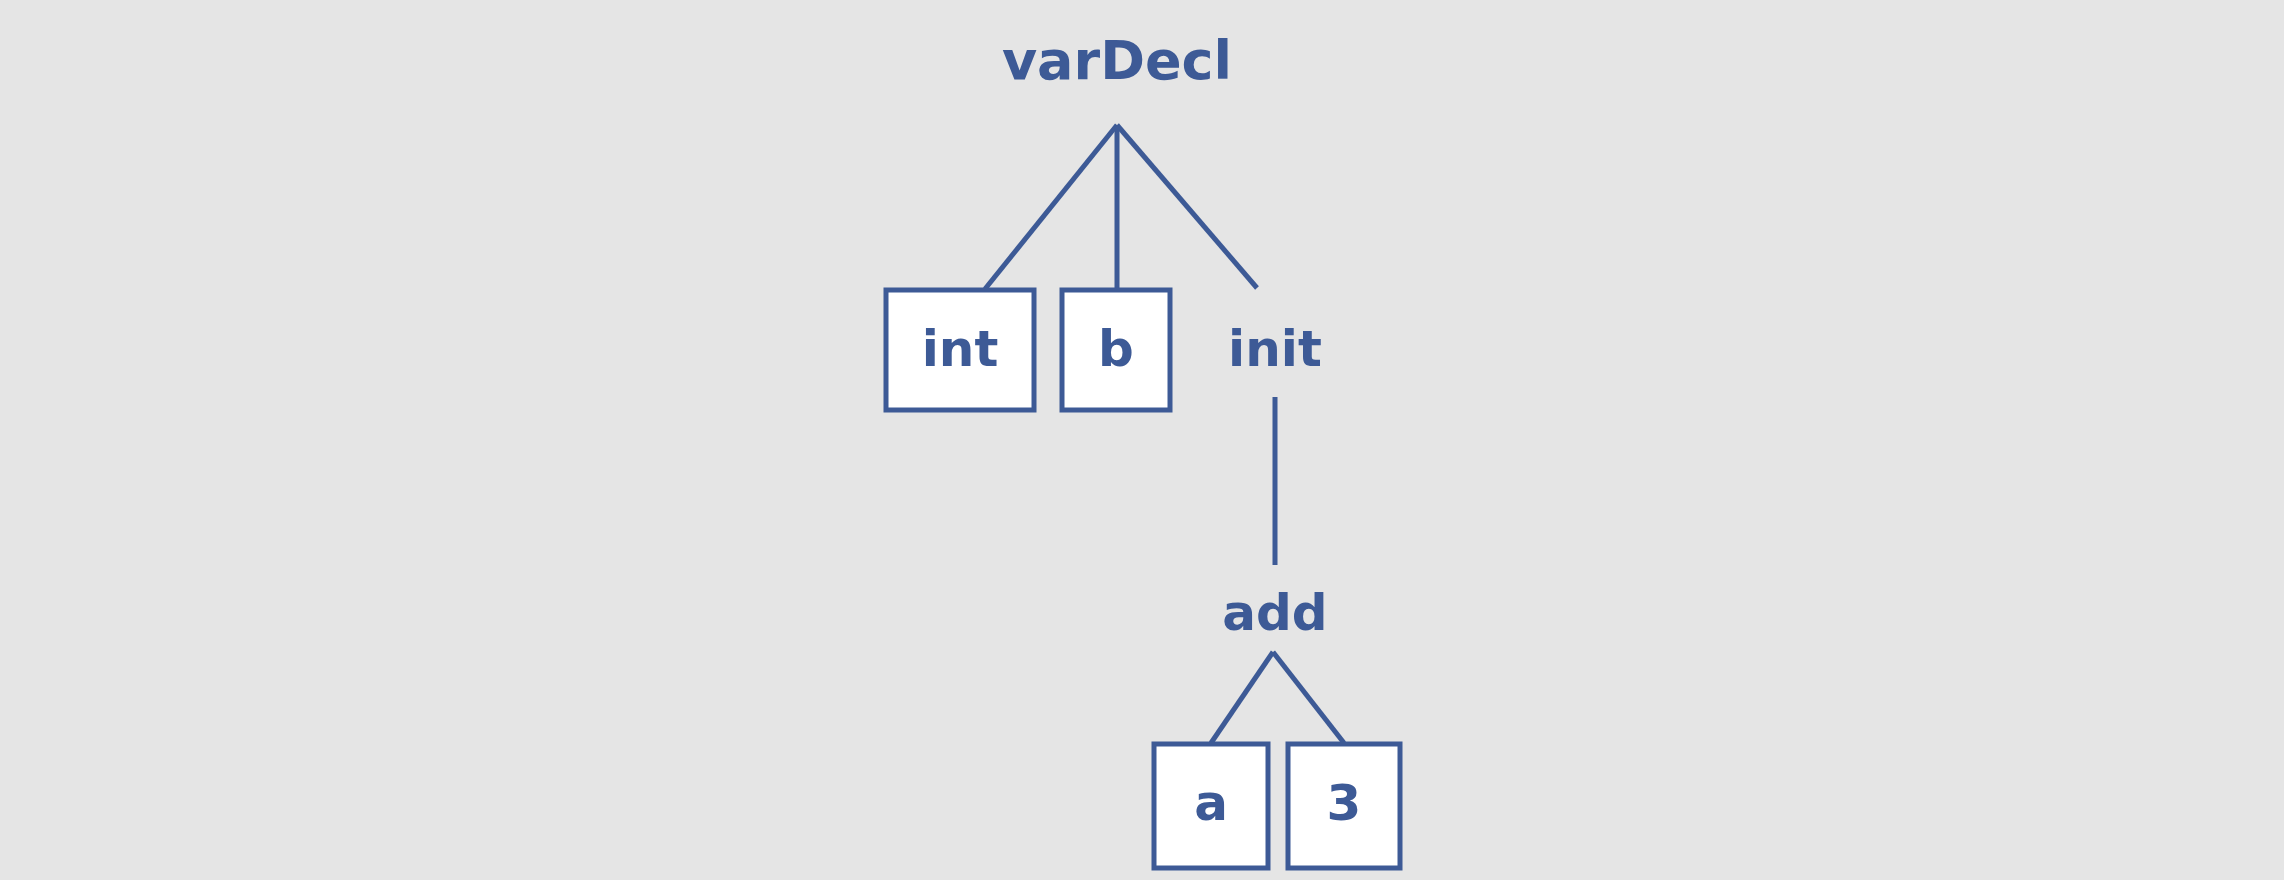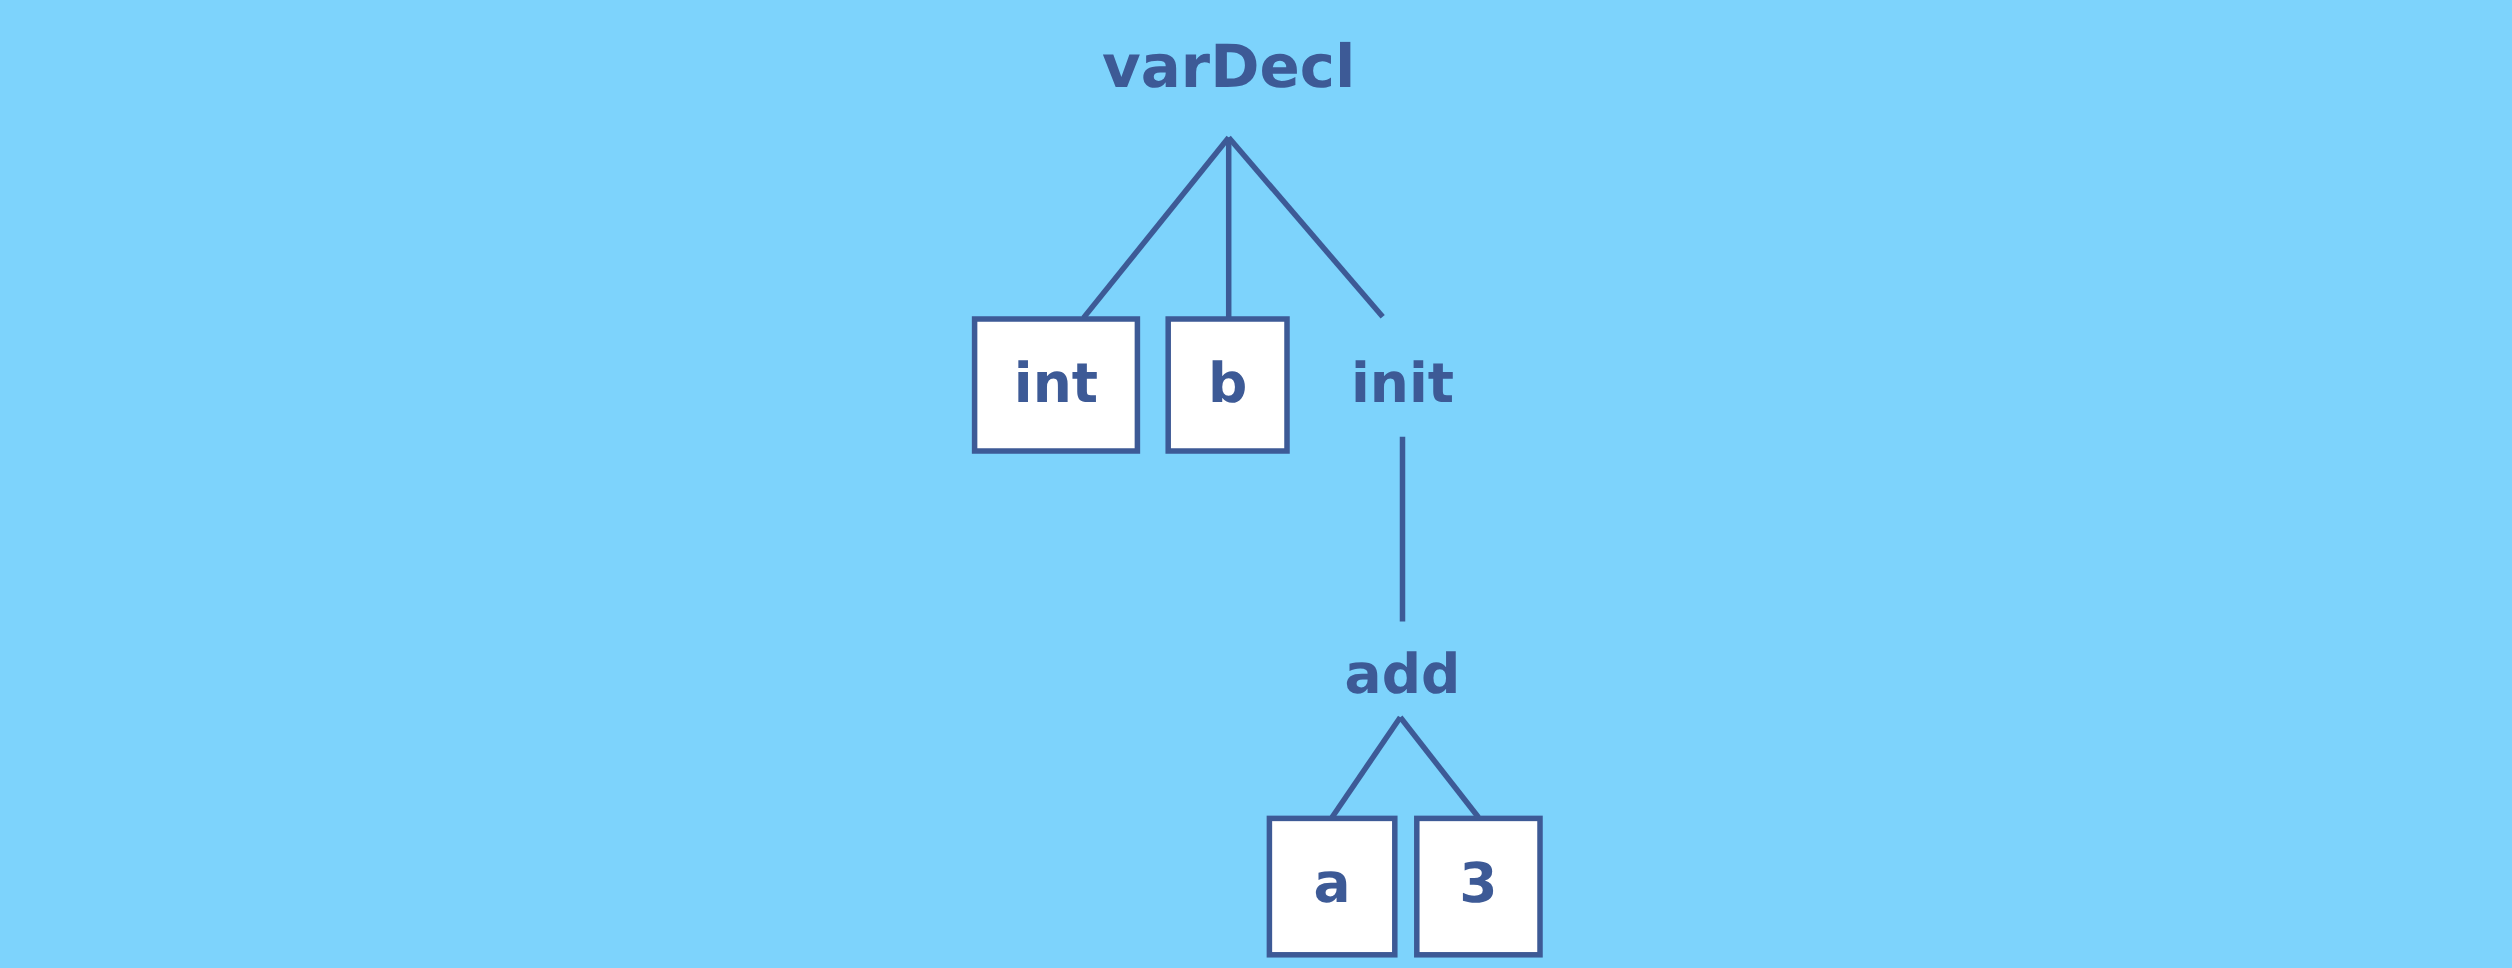--- a/index.html
+++ b/index.html
@@ -11,21 +11,21 @@
   body {
     width: 2284px;
     height: 880px;
     overflow: hidden;
     font-family: "DejaVu Sans", sans-serif;
   }
   #diagram-root {
     position: relative;
     width: 2284px;
     height: 880px;
-    background: #7dd3fc;
+    background: #e5e5e5;
   }
   svg#ast-svg {
     position: absolute;
     top: 0;
     left: 0;
     width: 2284px;
     height: 880px;
     display: block;
   }
   .node-label {

